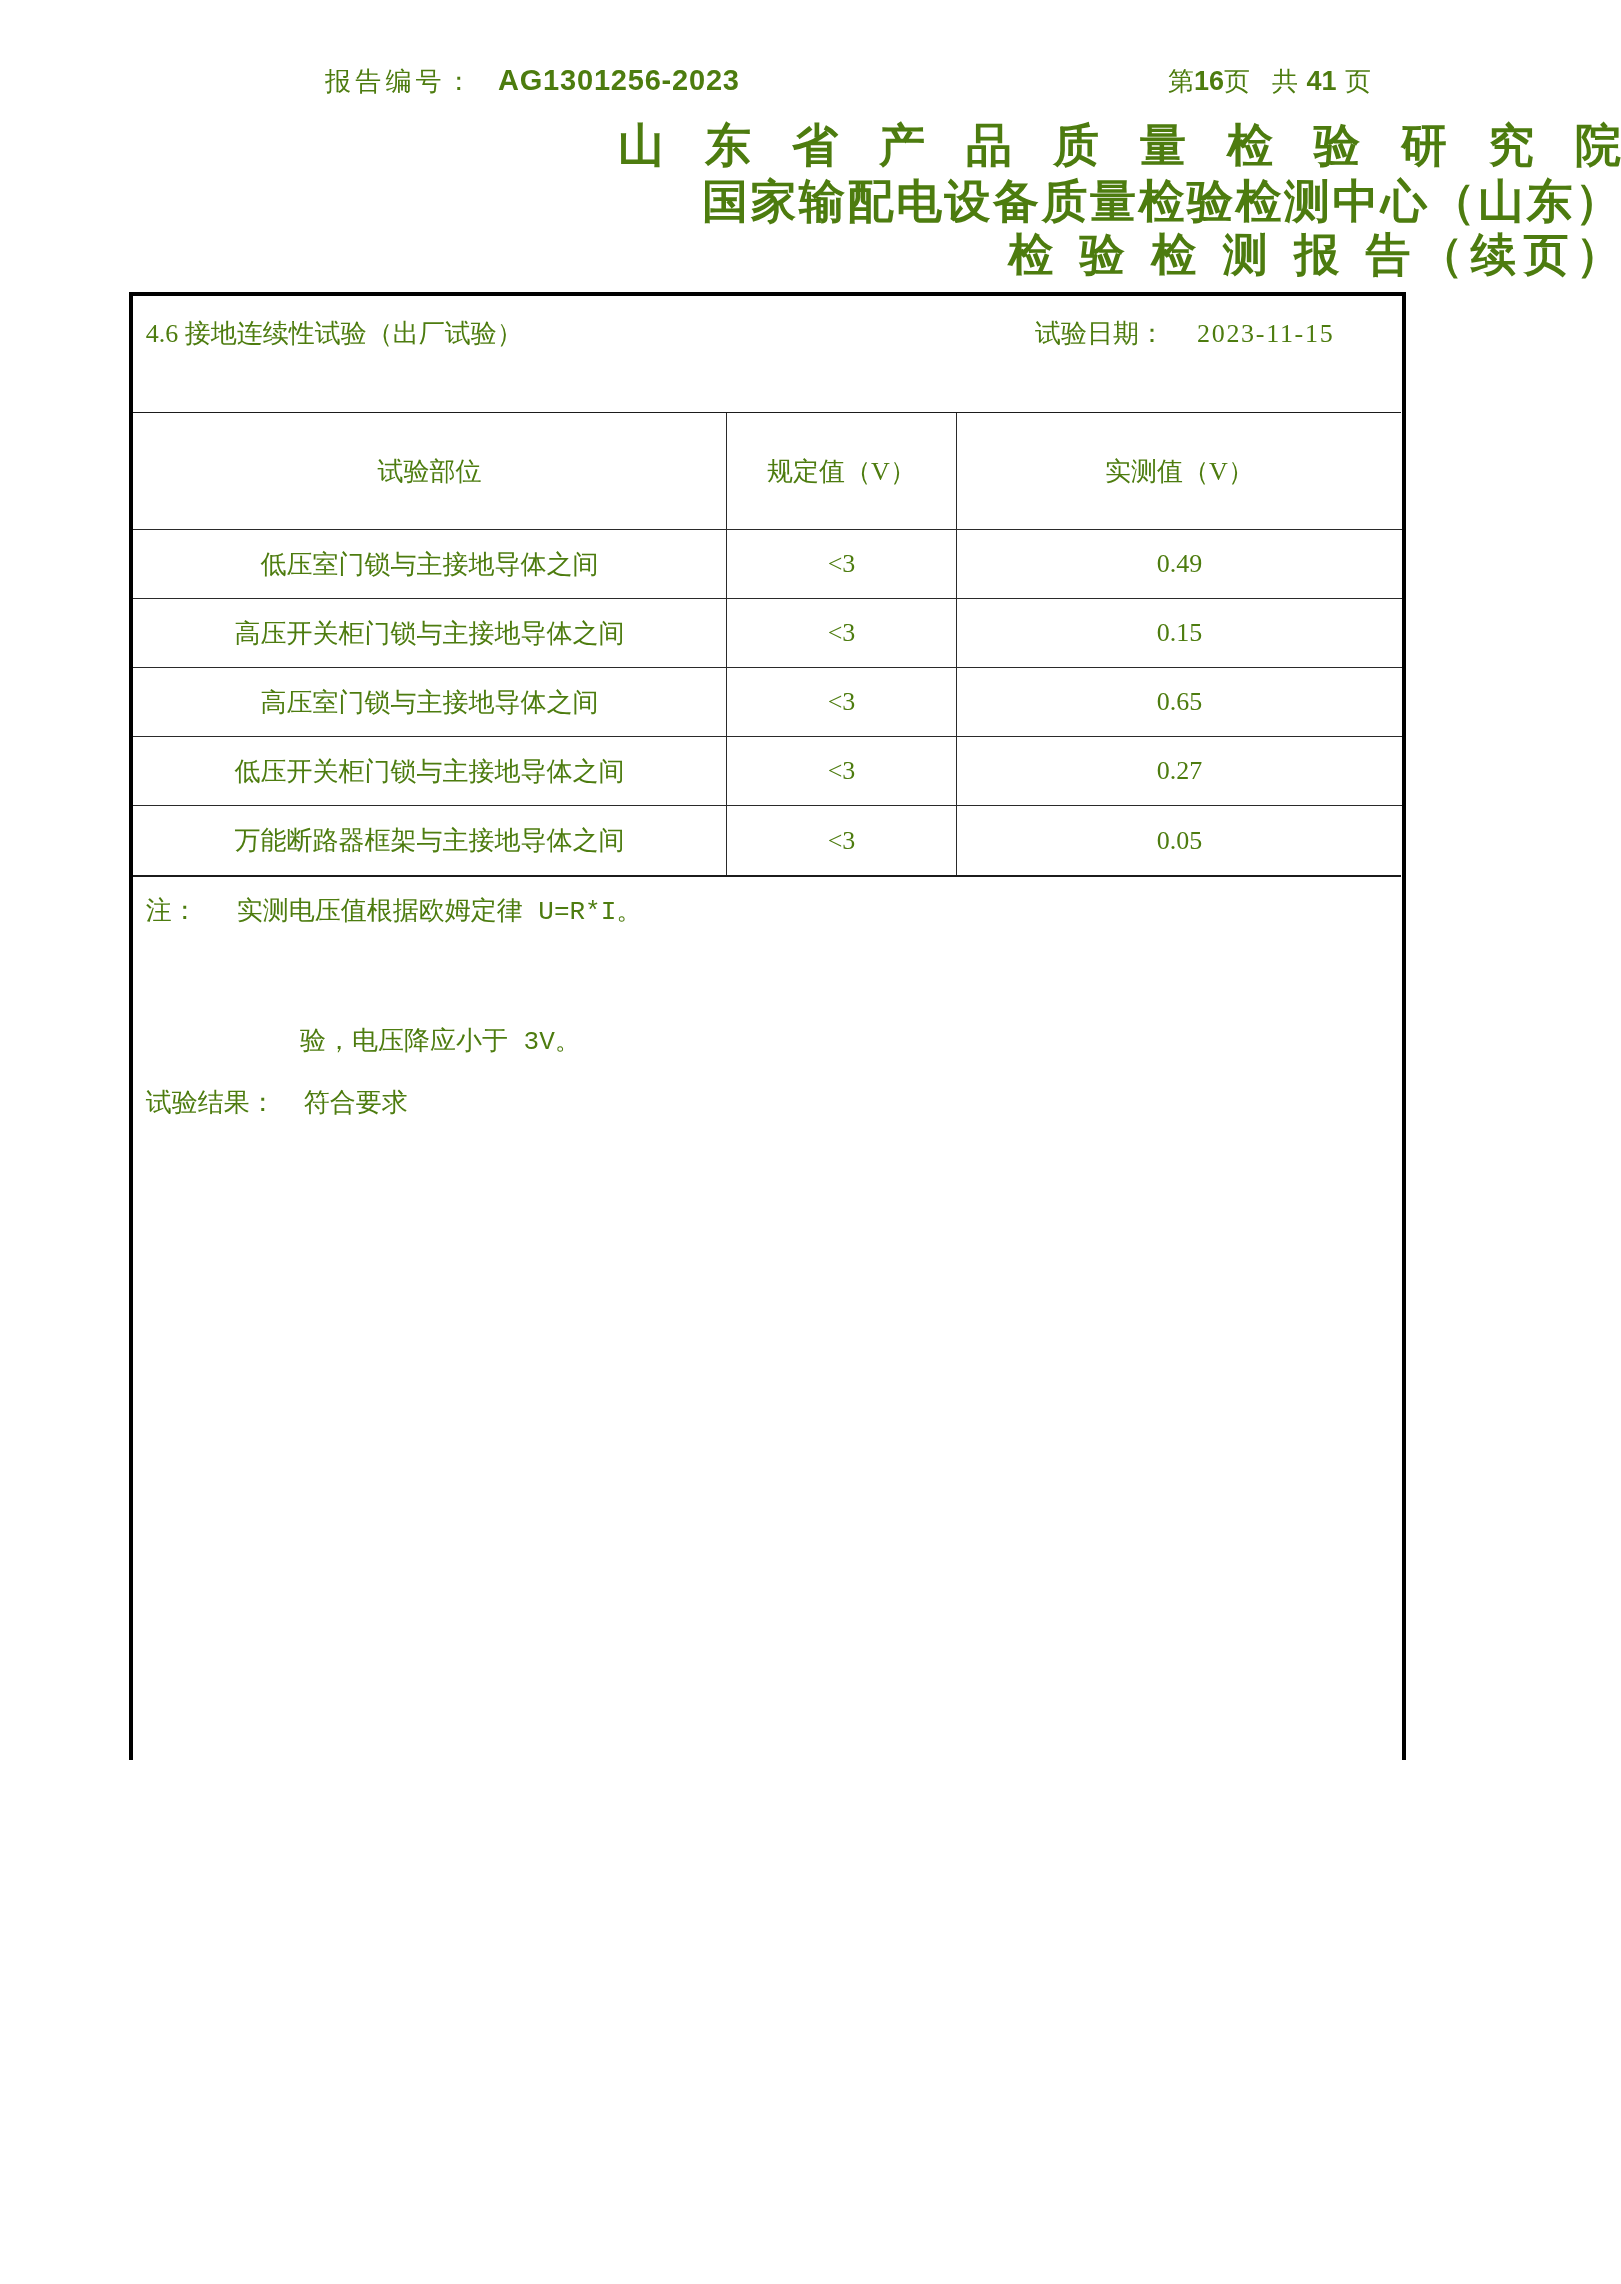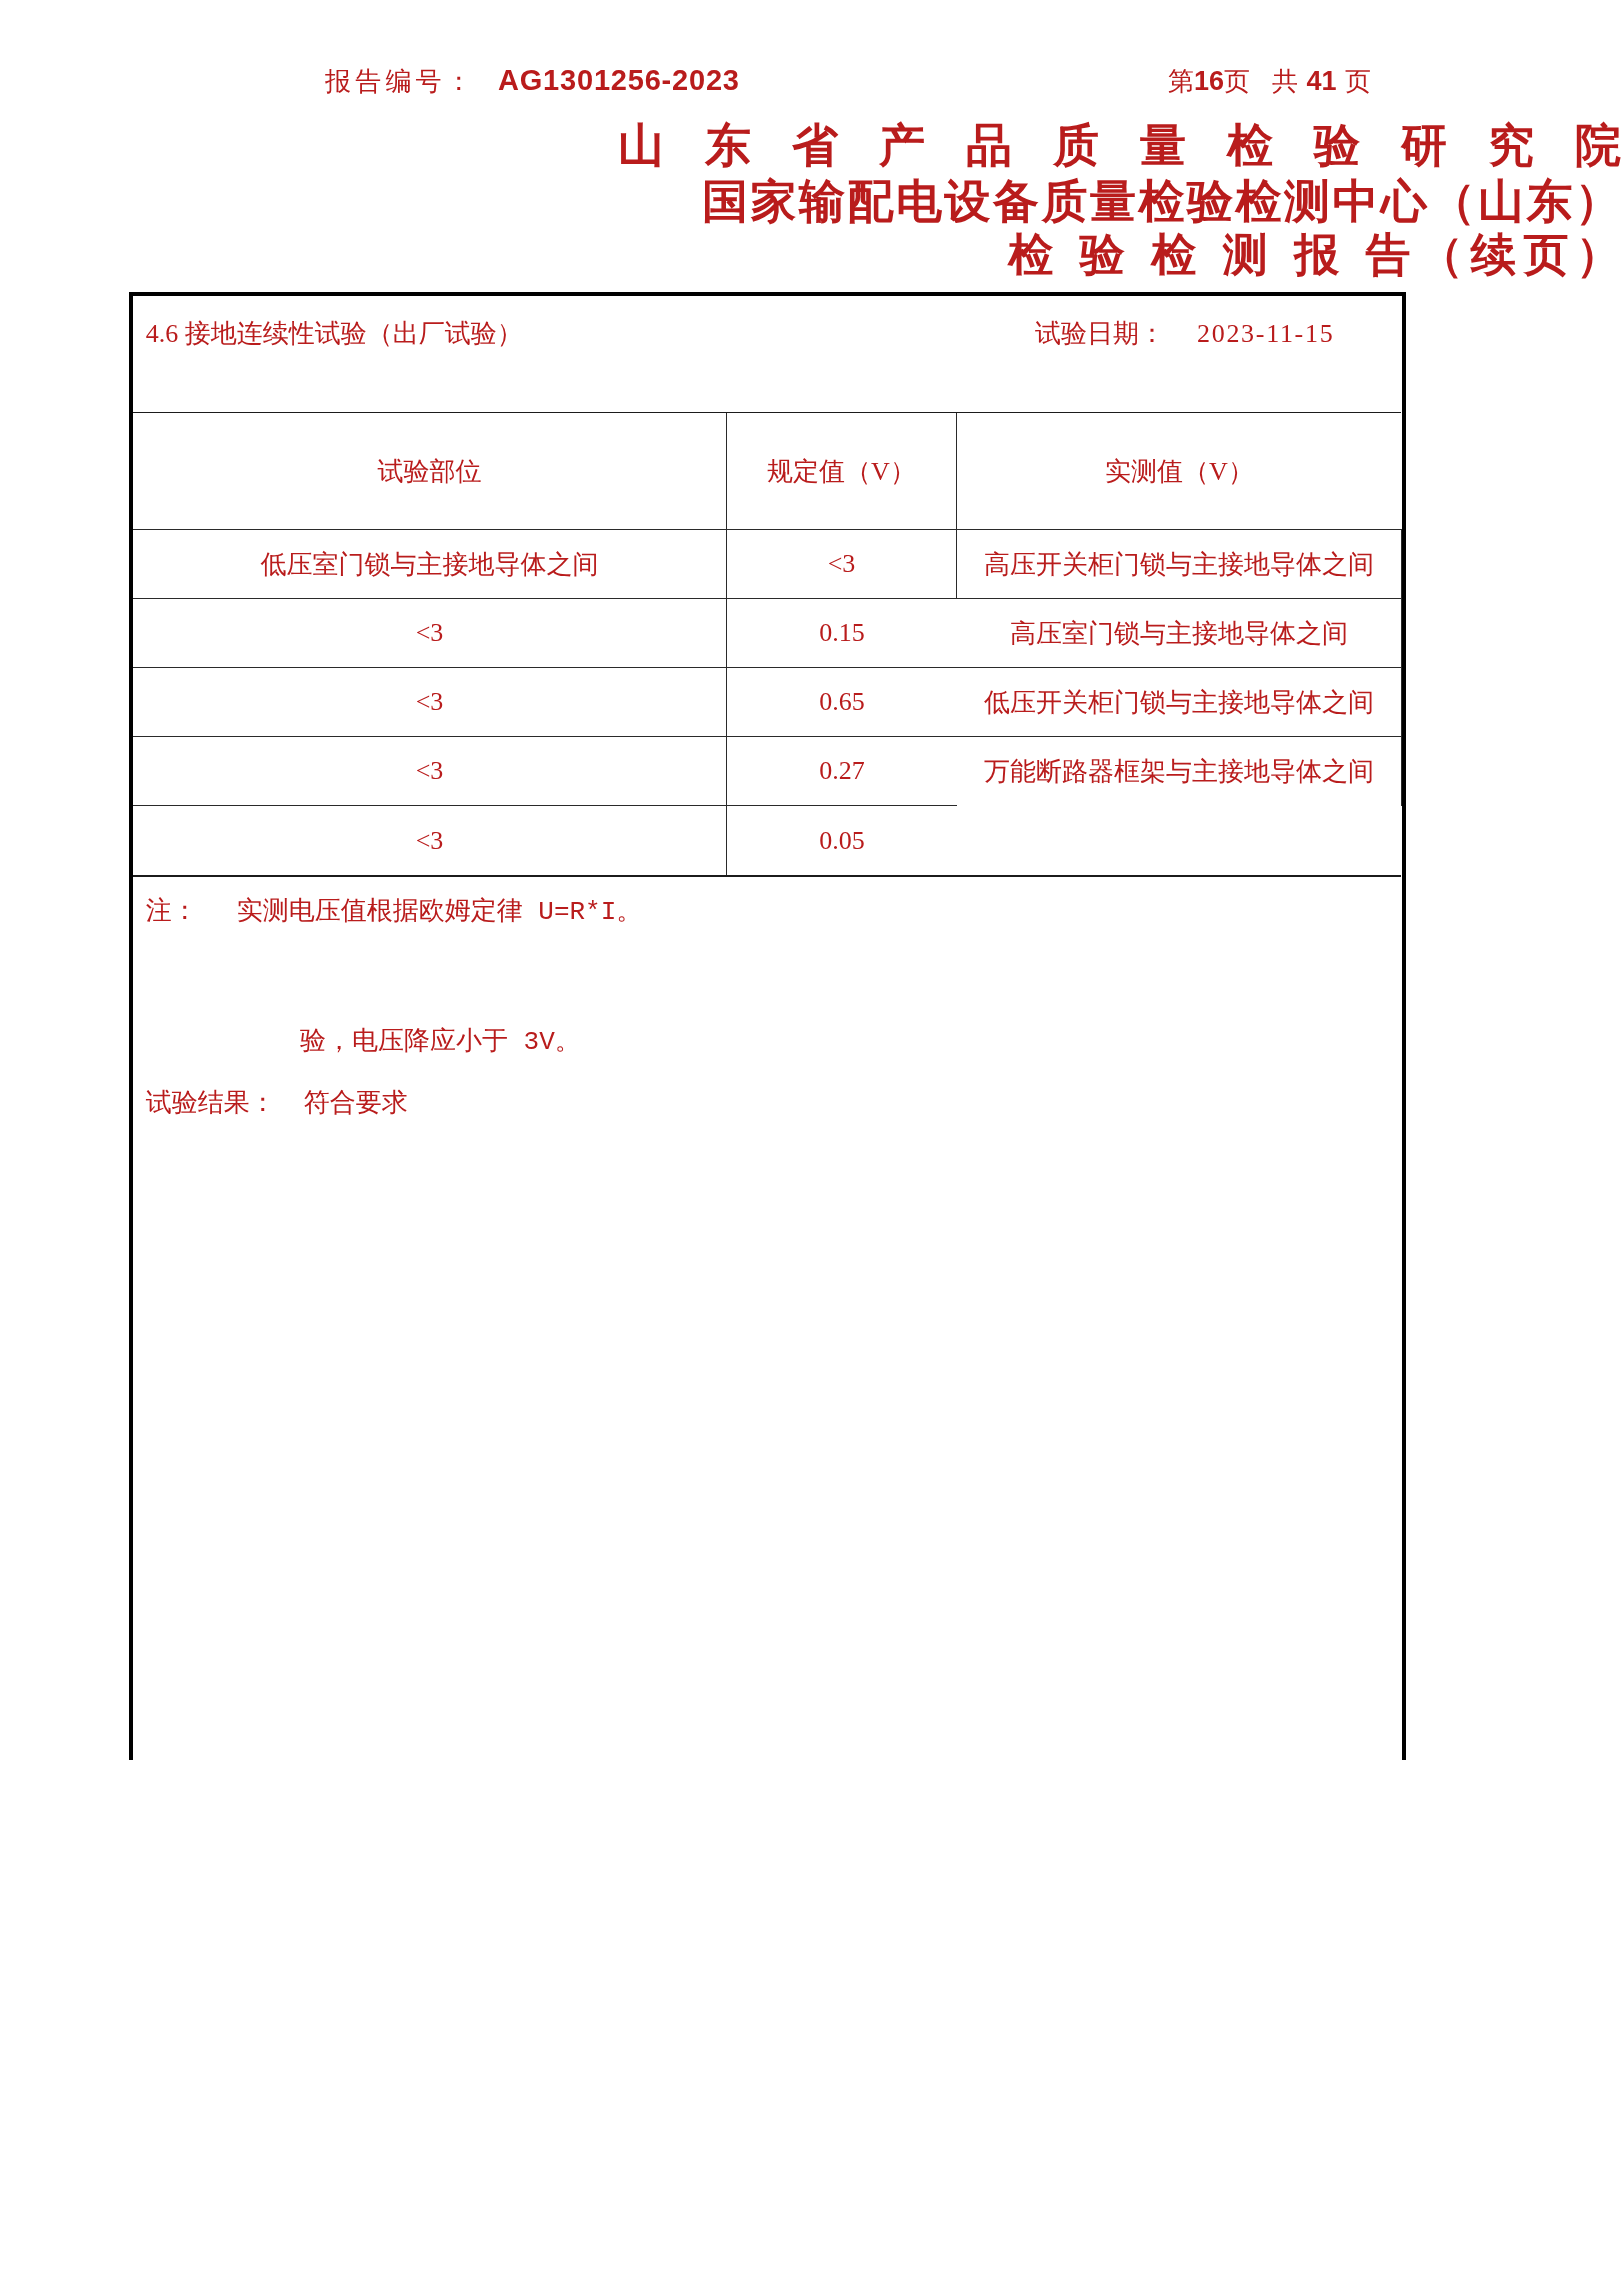--- a/index.html
+++ b/index.html
@@ -1,19 +1,19 @@
 <!DOCTYPE html>
 <html style="font-size:13.5px"><head>
 <meta charset="utf-8">
 <style>
   html,body{margin:0;padding:0;background:#ffffff;}
   .page{
     position:relative;
     width:1621px;height:1760px;
-    background:#ffffff;color:#b91c1c;
+    background:#ffffff;color:#4d7c0f;
     font-family:"Liberation Serif","DejaVu Serif",serif;
     overflow:hidden;
   }
   
   .hdr-left{position:absolute;left:325px;top:64px;font-size:26px;white-space:nowrap;}
   .hdr-left .lbl{letter-spacing:4.2px;}
   .hdr-left .val{
     font-family:"Liberation Sans","DejaVu Sans",sans-serif;
     font-weight:bold;font-size:29px;margin-left:22px;letter-spacing:0.8px;
   }
@@ -93,20 +93,21 @@
       <span>试验日期：</span><span class="dval">2023-11-15</span>
     </div>
 
     <div class="tbl">
       <div class="cell c1">试验部位</div>
       <div class="cell c2">规定值（V）</div>
       <div class="cell">实测值（V）</div>
 
       <div class="cell c1">低压室门锁与主接地导体之间</div>
       <div class="cell c2">&lt;3</div>
+      <div class="cell">0.49</div>
 
       <div class="cell c1">高压开关柜门锁与主接地导体之间</div>
       <div class="cell c2">&lt;3</div>
       <div class="cell">0.15</div>
 
       <div class="cell c1">高压室门锁与主接地导体之间</div>
       <div class="cell c2">&lt;3</div>
       <div class="cell">0.65</div>
 
       <div class="cell c1">低压开关柜门锁与主接地导体之间</div>

